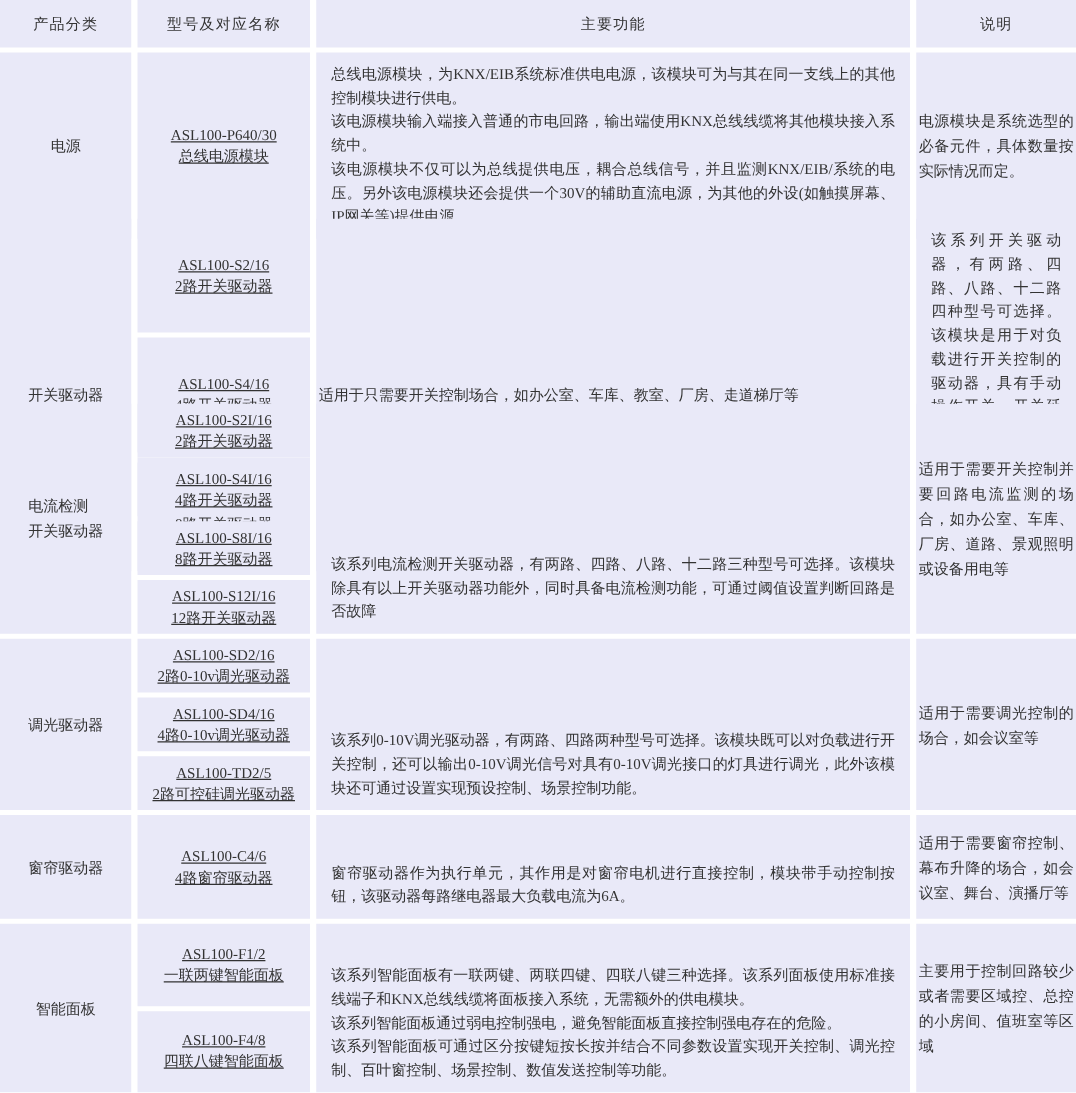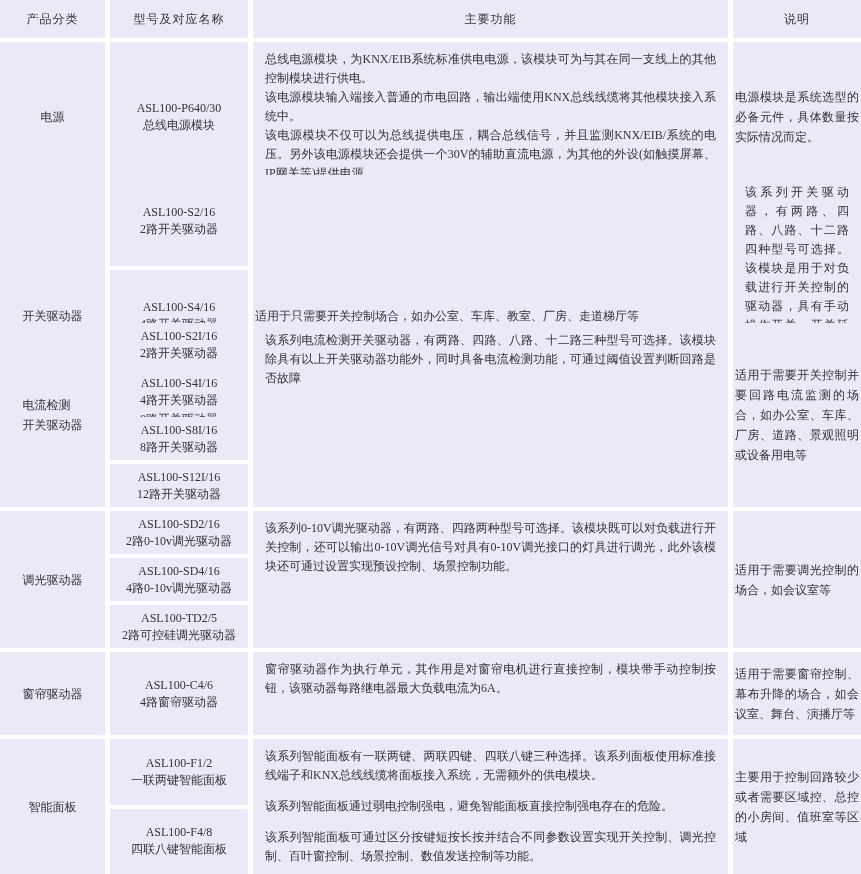--- a/index.html
+++ b/index.html
@@ -48,24 +48,25 @@
     display:flex;flex-direction:column;gap:4px;
     background:transparent;
   }
   .model{
     flex:1;
     display:flex;flex-direction:column;
     align-items:center;justify-content:center;
     text-align:center;
     line-height:17px;
     padding:2px 4px;
+    text-decoration:underline;
   }
   
   .functions{
-    display:flex;flex-direction:column;justify-content:space-between;
+    display:flex;flex-direction:column;justify-content:flex-end;
     padding:8px 12px;
     line-height:19px;
     text-align:justify;
   }
   
   .note{
     display:flex;align-items:center;
     padding:6px 2px;
     line-height:20px;
     text-align:justify;

